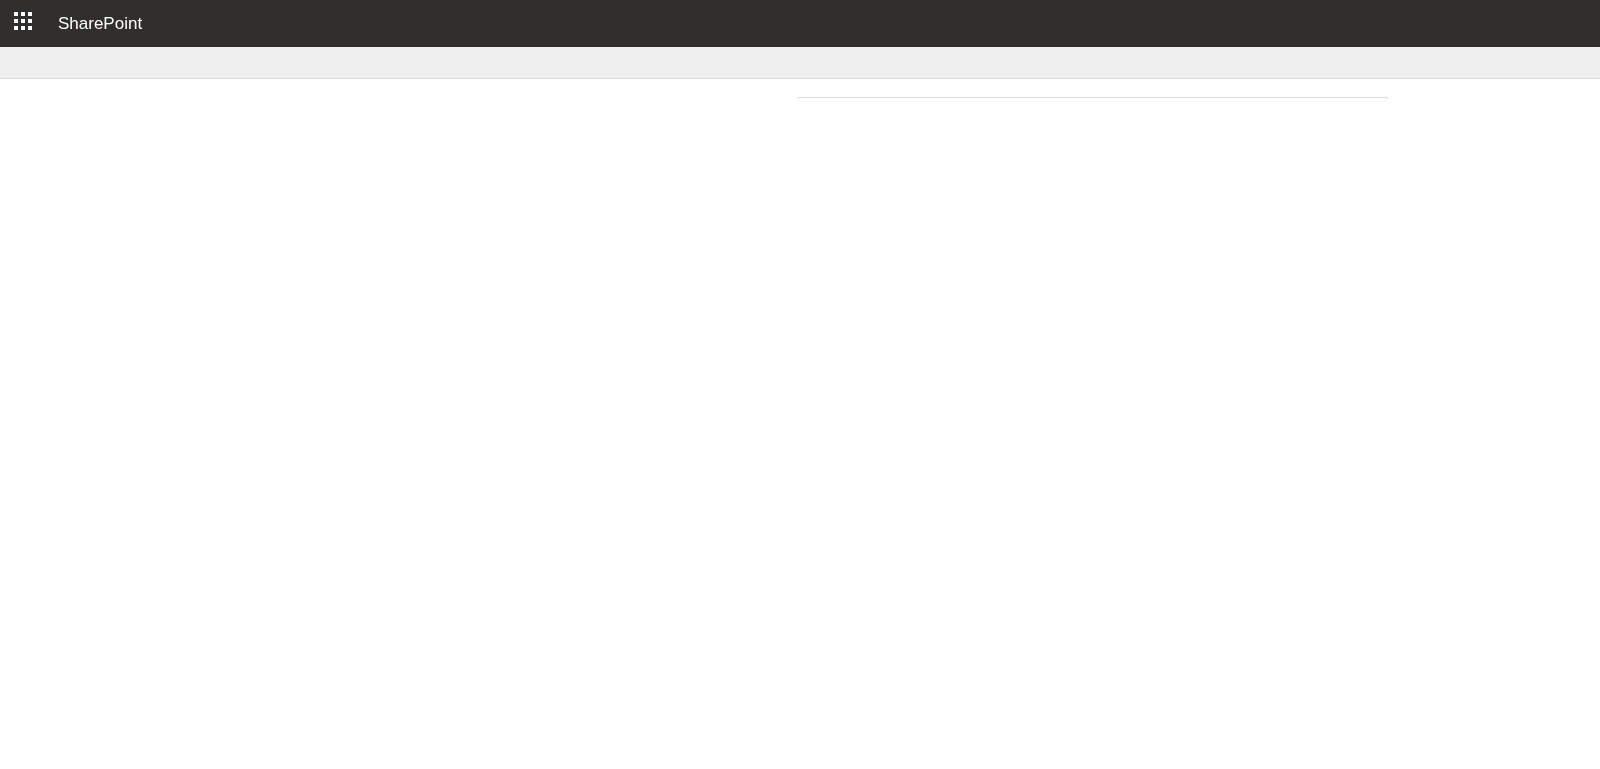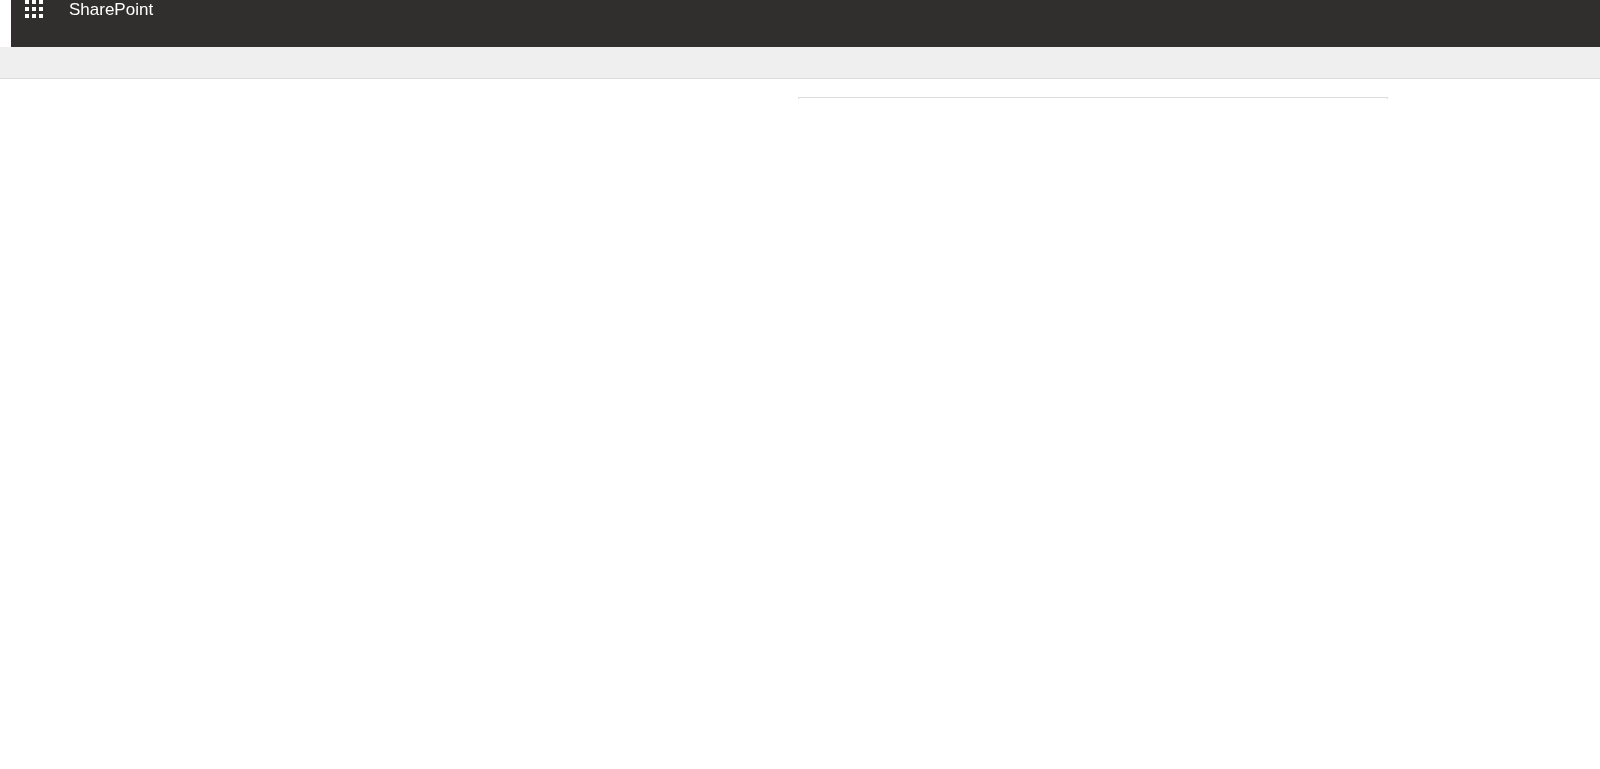--- a/index.html
+++ b/index.html
@@ -1,19 +1,19 @@
 <!DOCTYPE html>
 <html><head>
 <meta charset="utf-8">
 <style>
   * { box-sizing: border-box; margin: 0; padding: 0; }
   body { font-family: "Segoe UI", Arial, sans-serif; font-size: 14px; color: #333; background: #fff; width: 1600px; }
 
   
-  .topbar { height: 47px; background: #312f2d; color: #fff; display: flex; align-items: flex-start; padding: 0 10px; margin-left: 11px; }
+  .topbar { height: 47px; background: #312f2d; color: #fff; display: flex; align-items: center; padding: 0 10px; }
   .waffle { width: 24px; height: 24px; display: grid; grid-template-columns: repeat(3,4px); grid-template-rows: repeat(3,4px); gap: 3px; margin-right: 20px; cursor: pointer; margin-left: 4px;}
   .waffle span { background: #fff; width: 4px; height: 4px; }
   .brand { font-size: 17px; font-weight: 400; }
 
   
   .ribbon { height: 32px; background: #efefef; border-bottom: 1px solid #ddd; }
 
   
   .page { position: relative; padding: 20px 0 0 16px; }
 

